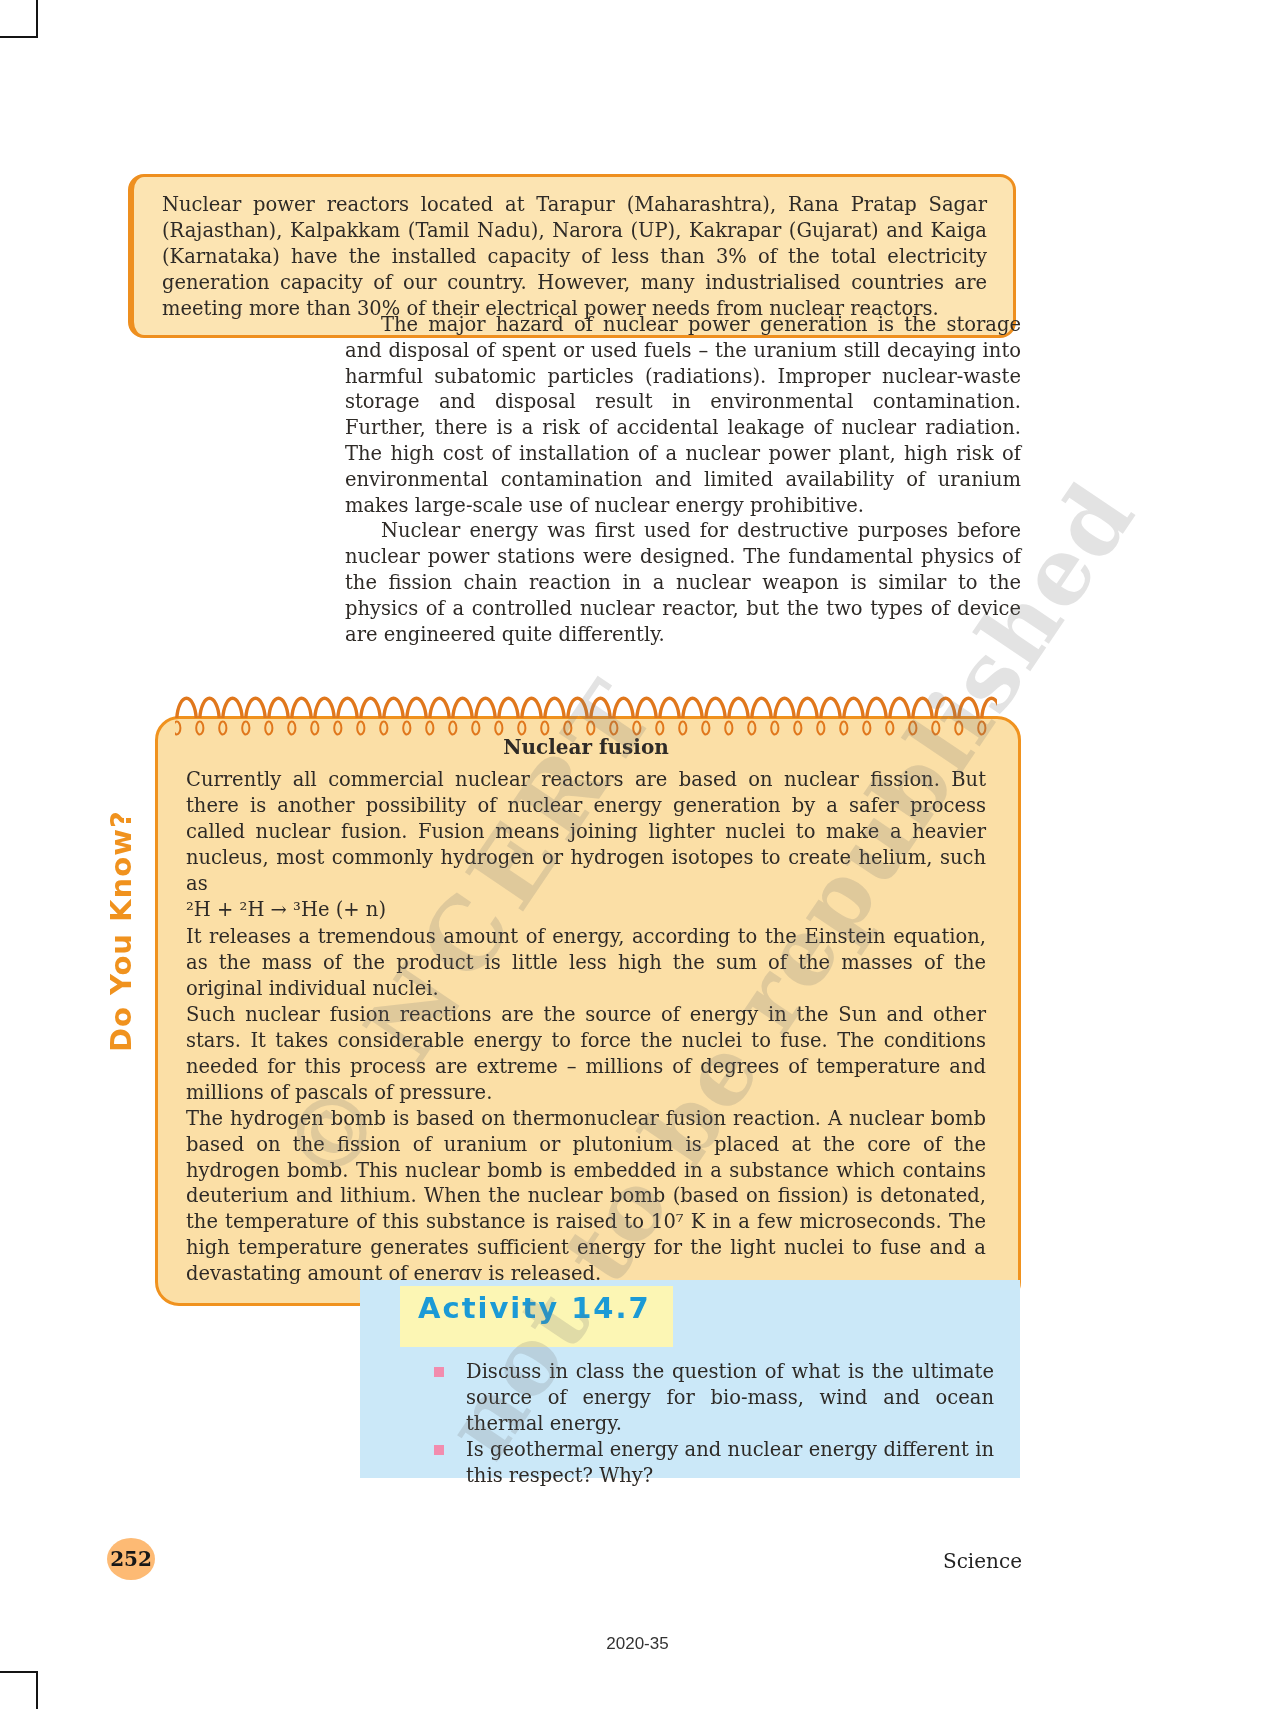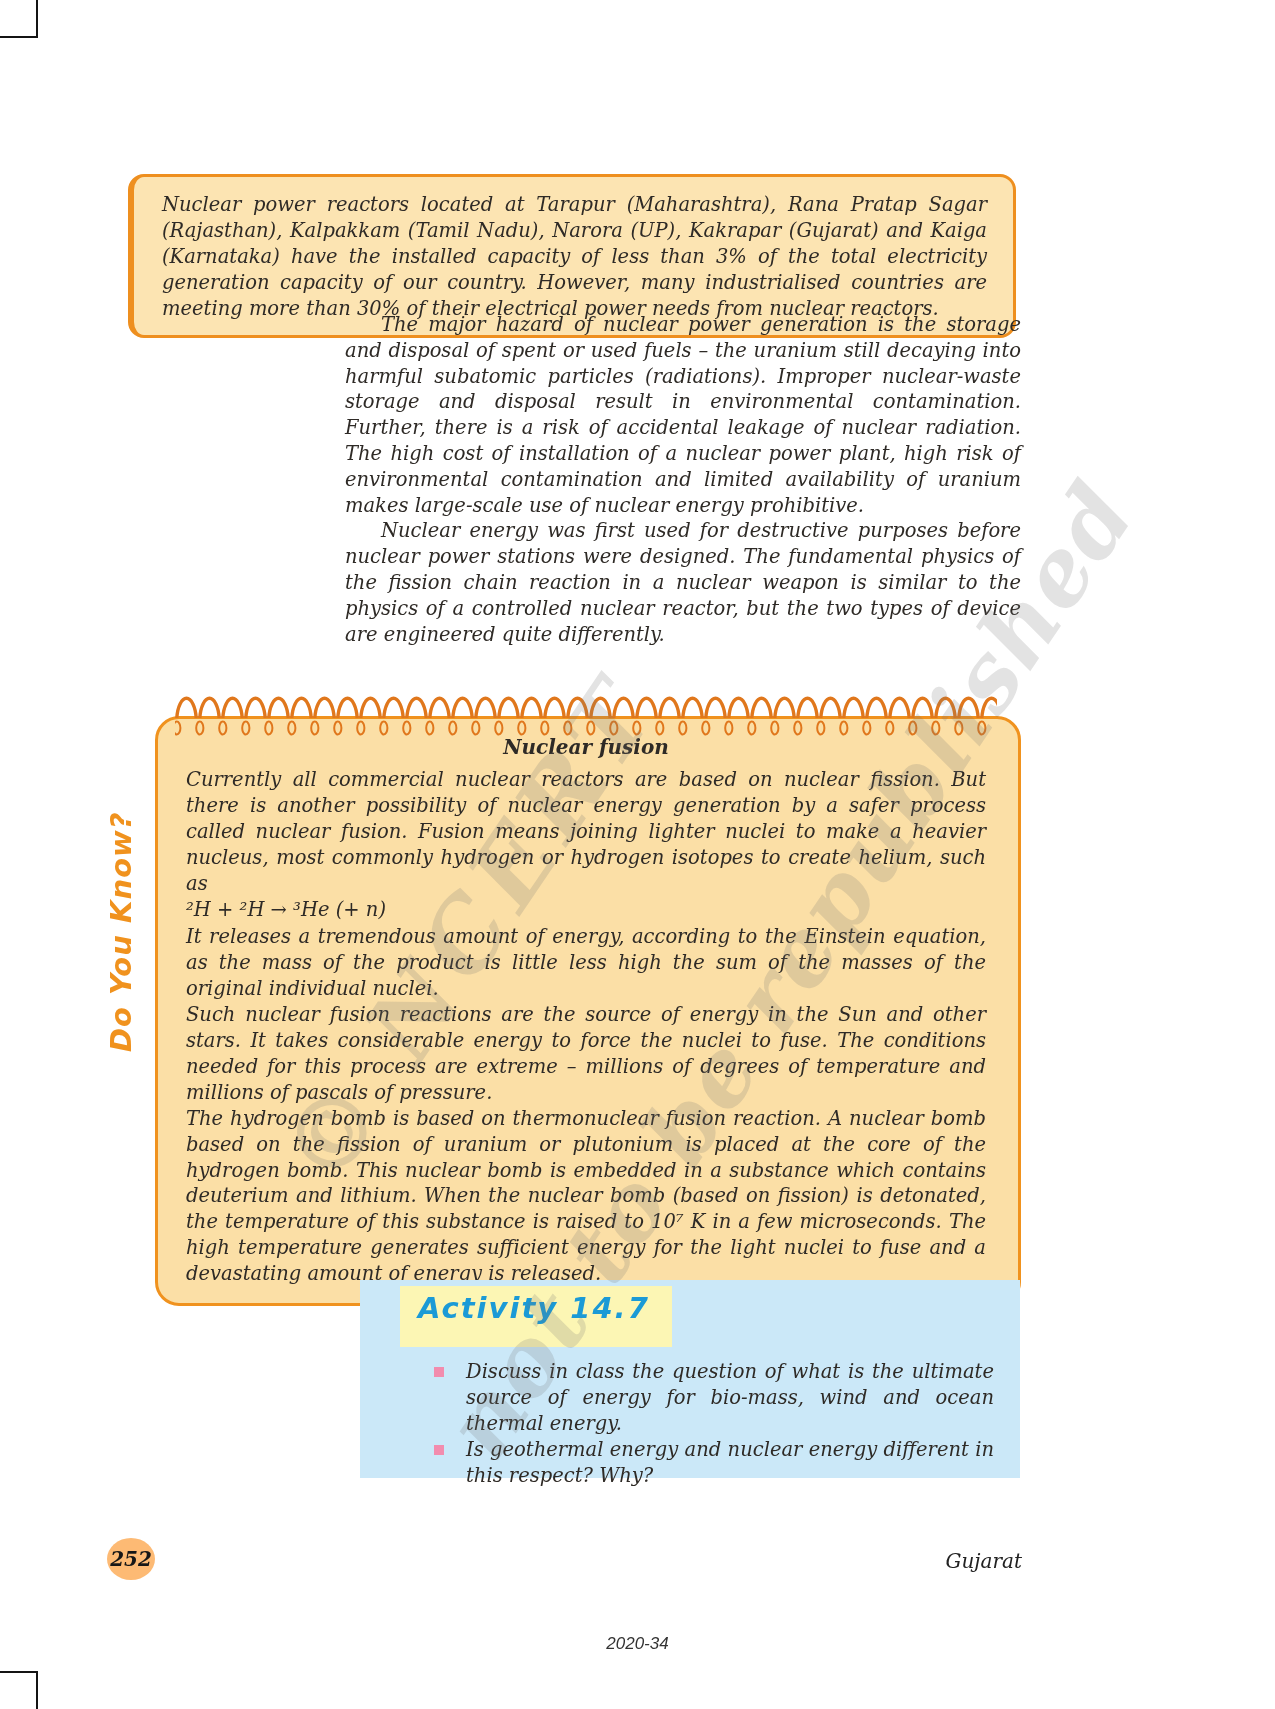--- a/index.html
+++ b/index.html
@@ -4,21 +4,20 @@
 <title>Science – Page 252</title>
 <style>
   html,body{margin:0;padding:0;background:#ffffff;}
   .page{
     position:relative;
     width:1275px;height:1709px;
     background:#ffffff;
     overflow:hidden;
     font-family:"DejaVu Serif", "Liberation Serif", serif;
     color:#2e2a26;
-    font-style:italic;
   }
   
   .crop-tl{position:absolute;left:0;top:0;width:36px;height:36px;
     border-right:2.5px solid #141414;border-bottom:2.5px solid #141414;}
   .crop-bl{position:absolute;left:0;top:1671px;width:36px;height:37px;
     border-right:2.5px solid #141414;border-top:2.5px solid #141414;}
 
   
   .wm{position:absolute;white-space:nowrap;color:rgba(115,115,115,0.20);
       font-family:"DejaVu Serif", serif;font-weight:bold;pointer-events:none;z-index:30;}
@@ -143,19 +142,19 @@
       <li>
         <span class="bullet-sq"></span>
         <span>Is geothermal energy and nuclear energy different in this respect? Why?</span>
       </li>
     </ul>
   </div>
 
   <div class="page-badge">
     <span>252</span>
   </div>
-  <div class="footer-science">Gujarat</div>
-  <div class="footer-year">2020-34</div>
+  <div class="footer-science">Science</div>
+  <div class="footer-year">2020-35</div>
 
   <div class="wm wm1">© NCERT</div>
   <div class="wm wm2">not to be republished</div>
 
 </div>
 
 </body></html>

